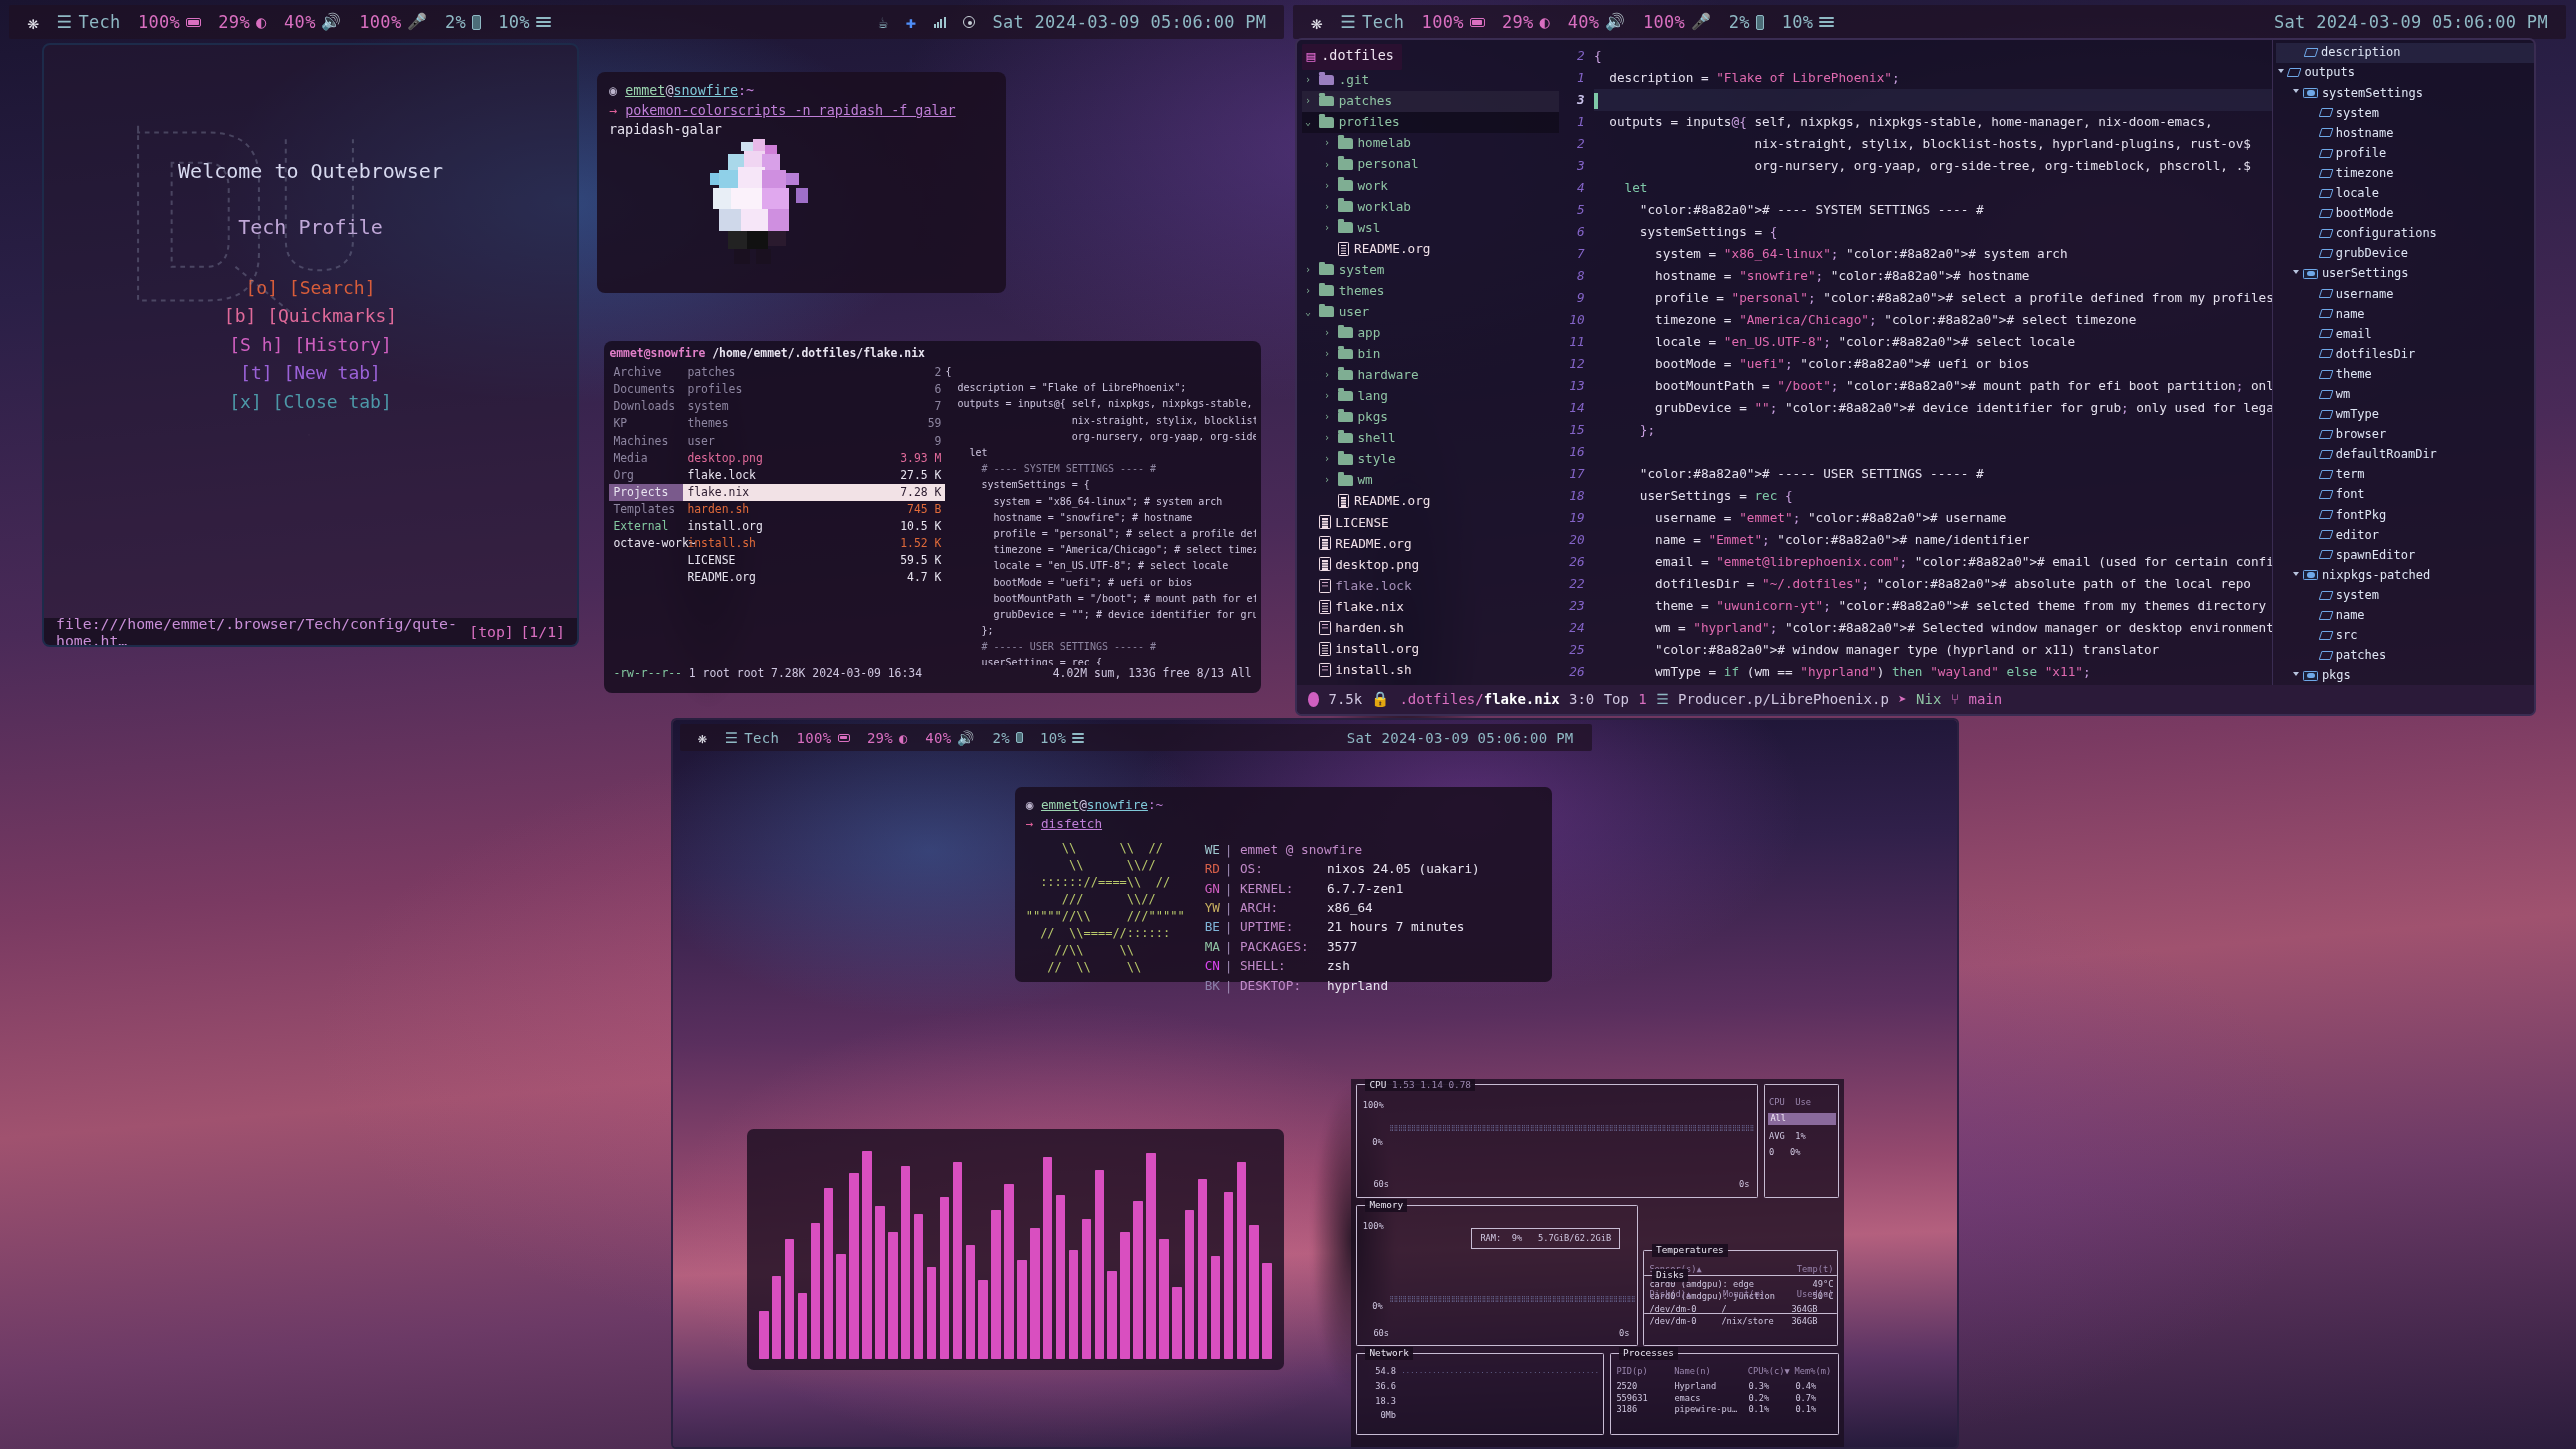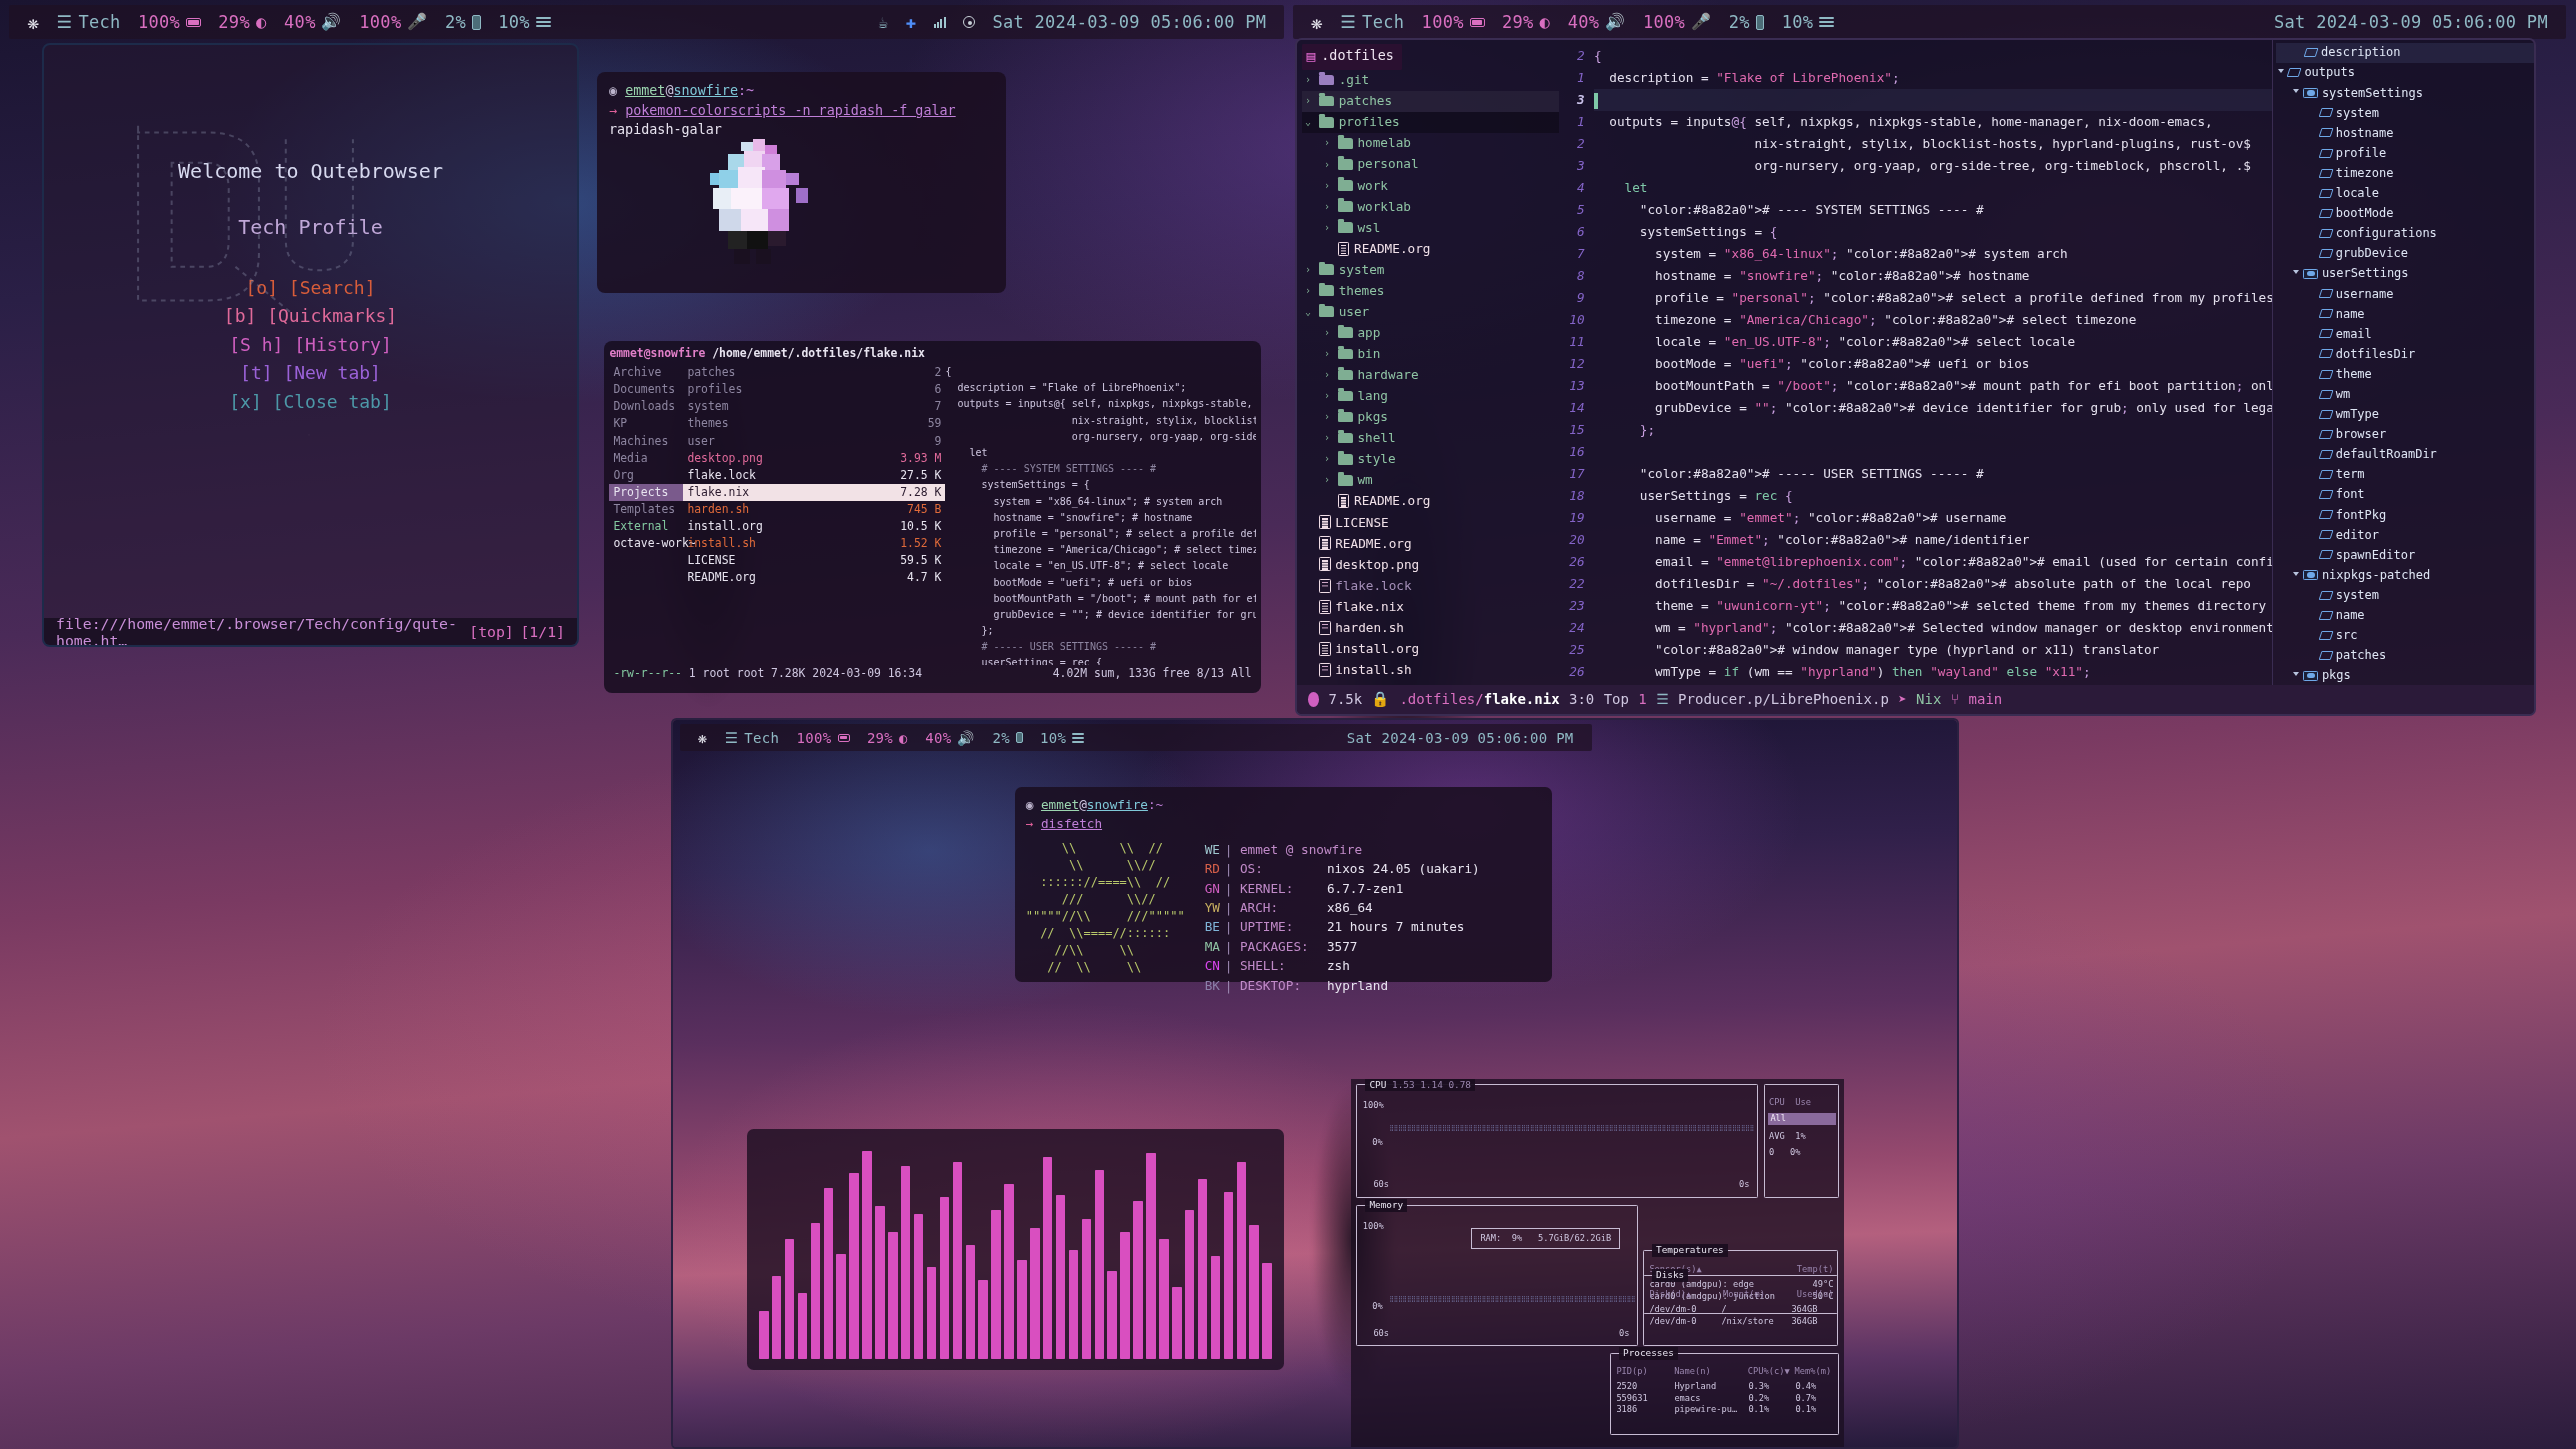--- a/index.html
+++ b/index.html
@@ -1035,20 +1035,30 @@
             <span>364GB</span>
           </div>
           <div style="display: flex;">
             <span style="width:72px">/dev/dm-0</span>
             <span style="width:70px">/nix/store</span>
             <span>364GB</span>
           </div>
         </div>
     </div>
 
+    <div class="bx" style="position:absolute;left:5.4px;top:274px;width:248px;height:82px;">
+      <div class="lbl">Network</div>
+      <div id="net-ticks" style="position:absolute;left:6.7px;top:12px;text-align:right;width:32px;">
+          <div style="height: 14.8px;">54.8</div>
+          <div style="height: 14.8px;">36.6</div>
+          <div style="height: 14.8px;">18.3</div>
+          <div style="height: 14.8px;">0Mb</div>
+        </div>
+      <div class="graph" style="position:absolute;left:43px;top:13.4px;width:200px;" id="net-graph">⢀⢀⢀⢀⢀⢀⢀⢀⢀⢀⢀⢀⢀⢀⢀⢀⢀⢀⢀⢀⢀⢀⢀⢀⢀⢀⢀⢀⢀⢀⢀⢀⢀⢀⢀⢀⢀⢀⢀⢀⢀⢀⢀⢀⢀⢀⢀⢀⢀⢀⢀⢀⢀⢀⢀⢀⢀⢀⢀⢀⢀⢀⢀⢀⢀⢀⢀⢀⢀⢀⢀⢀⢀⢀⢀⢀⢀⢀⢀⢀⢀⢀⢀⢀⢀⢀⢀⢀⢀⢀⢀⢀⢀⢀⢀</div>
+    </div>
 
     <div class="bx" style="position:absolute;left:259px;top:274px;width:229px;height:82px;">
       <div class="lbl">Processes</div>
       <div class="dimh" style="position:absolute;left:5.4px;top:12px;width:218px;display:flex;">
         <span style="width:58px">PID(p)</span>
         <span style="width:74px">Name(n)</span>
         <span style="width:47px">CPU%(c)▼</span>
         <span style="width:40px">Mem%(m)</span>
       </div>
       <div id="proc-rows" style="position:absolute;left:5.4px;top:27px;width:218px;">

